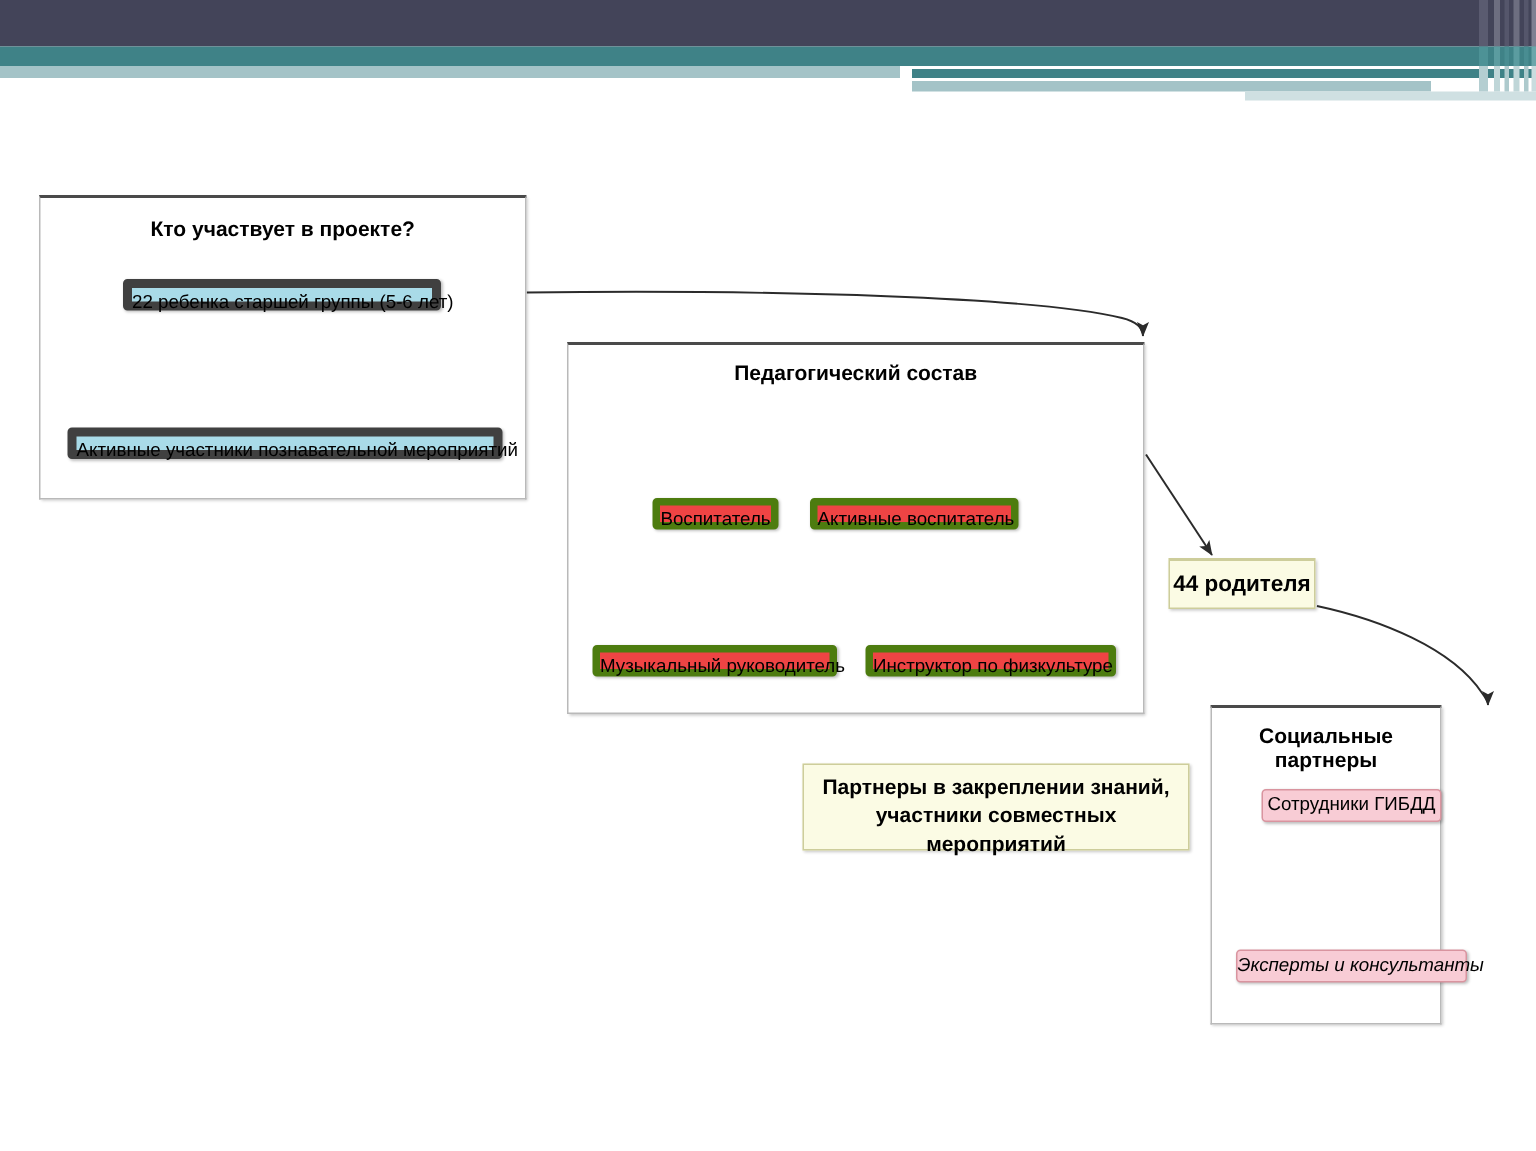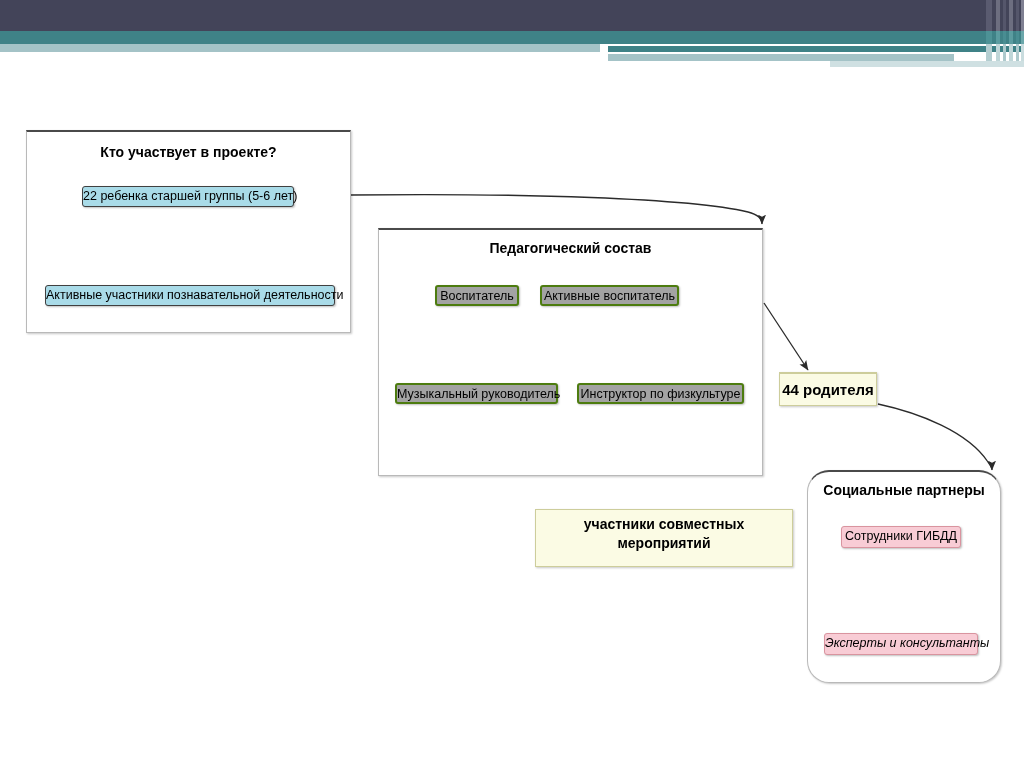--- a/index.html
+++ b/index.html
@@ -73,22 +73,22 @@
     position: absolute;
     box-sizing: border-box;
     border-radius: 3px;
     text-align: center;
     color: #000000;
     font-size: 12.5px;
     line-height: 19px;
     white-space: nowrap;
     box-shadow: 1px 1px 2px rgba(0,0,0,0.25);
   }
-  .chip-blue  { background: #a9dbe8; border: 1px solid #404040; }
-  .chip-green { background: #a3a3a3; border: 2px solid #4d7c0f; }
+  .chip-blue  { background: #a9dbe8; border: 6px solid #404040; }
+  .chip-green { background: #ef4444; border: 5px solid #4d7c0f; margin-top: 47px; }
   .chip-pink  { background: #f8ccd5; border: 1px solid #d9949f; }
 
   .note {
     position: absolute;
     box-sizing: border-box;
     background: #fbfbe4;
     border: 1px solid #cdcd9b;
     box-shadow: 1px 1px 2px rgba(0,0,0,0.22);
     font-weight: bold;
     font-size: 14px;
@@ -149,39 +149,40 @@
     <path d="M351,195 C520,193 690,198 748,212 C760,215 762,220 762,224" fill="none" stroke="#2b2b2b" stroke-width="1.3" marker-end="url(#arrowhead)"></path>
 
     <path d="M764,303 L808,370" fill="none" stroke="#2b2b2b" stroke-width="1.3" marker-end="url(#arrowhead)"></path>
 
     <path d="M878,404 C920,413 968,432 988,462 C991,466 992,468 992,470" fill="none" stroke="#2b2b2b" stroke-width="1.3" marker-end="url(#arrowhead)"></path>
   </svg>
 
   <div class="node" id="node-participants" style="left:26px; top:130px; width:325px; height:203px;">
     <div class="node-title" style="top:12px;">Кто участвует в проекте?</div>
     <div class="chip chip-blue" style="left:55px; top:54px; width:212px; height:21px;">22 ребенка старшей группы (5-6 лет)</div>
-    <div class="chip chip-blue" style="left:18px; top:153px; width:290px; height:21px;">Активные участники познавательной деятельности</div>
+    <div class="chip chip-blue" style="left:18px; top:153px; width:290px; height:21px;">Активные участники познавательной мероприятий</div>
   </div>
 
   <div class="node" id="node-staff" style="left:378px; top:228px; width:385px; height:248px;">
     <div class="node-title" style="top:10px;">Педагогический состав</div>
     <div class="chip chip-green" style="left:56px; top:55px; width:84px; height:21px;">Воспитатель</div>
     <div class="chip chip-green" style="left:161px; top:55px; width:139px; height:21px;">Активные воспитатель</div>
     <div class="chip chip-green" style="left:16px; top:153px; width:163px; height:21px;">Музыкальный руководитель</div>
     <div class="chip chip-green" style="left:198px; top:153px; width:167px; height:21px;">Инструктор по физкультуре</div>
   </div>
 
   <div class="node" id="node-parents" style="left:779px; top:372px; width:98px; height:34px;
               border-top:2px solid #cdcd9b; background:#fbfbe4; border-color:#cdcd9b;">
     <div class="node-title" style="top:7px; font-size:15px;">44 родителя</div>
   </div>
 
-  <div class="node" id="node-partners" style="left:807px; top:470px; width:194px; height:213px;border-radius:22px;">
+  <div class="node" id="node-partners" style="left:807px; top:470px; width:154px; height:213px;">
     <div class="node-title" style="top:10px;">Социальные партнеры</div>
     <div class="chip chip-pink" style="left:33px; top:54px; width:120px; height:22px;">Сотрудники ГИБДД</div>
     <div class="chip chip-pink" style="left:16px; top:161px; width:154px; height:22px;font-style:italic;">Эксперты и консультанты</div>
   </div>
 
   <div class="note" id="note-partners" style="left:535px; top:509px; width:258px; height:58px;">
+    <div>Партнеры в закреплении знаний,</div>
     <div>участники совместных мероприятий</div>
   </div>
 
 </div>
 
 </body></html>

